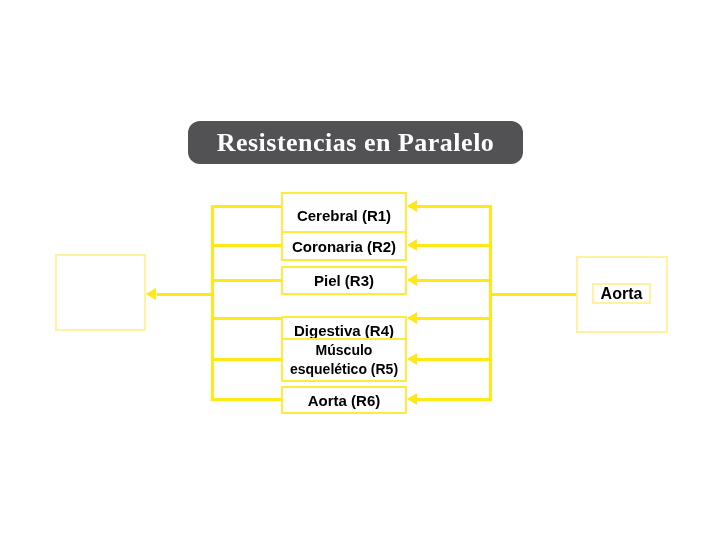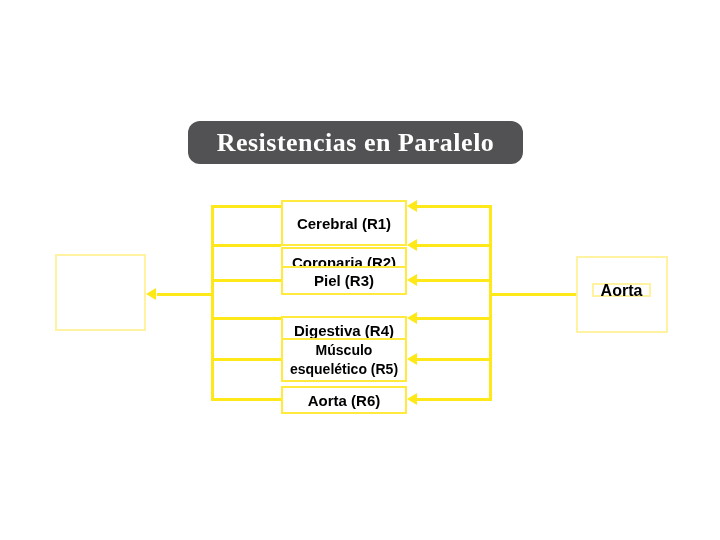--- a/index.html
+++ b/index.html
@@ -67,39 +67,39 @@
   <div class="hline" style="left:416px;top:358px;width:76px;"></div>
   <div class="ahead" style="left:407px;top:353px;"></div>
   <div class="hline" style="left:416px;top:398px;width:76px;"></div>
   <div class="ahead" style="left:407px;top:393px;"></div>
 
   <div class="hline" style="left:157px;top:293px;width:56px;"></div>
   <div class="ahead" style="left:146px;top:288px;"></div>
 
   <div class="hline" style="left:492px;top:293px;width:86px;"></div>
 
-  <div class="rbox" style="top:192px;height:46px;margin-top:8px;">
+  <div class="rbox" style="top:192px;height:46px;">
     <span>Cerebral (R1)</span>
   </div>
-  <div class="rbox" style="top:247px;height:30px;">
+  <div class="rbox" style="top:231px;height:30px;">
     <span>Coronaria (R2)</span>
   </div>
   <div class="rbox" style="top:266px;height:29px;">
     <span>Piel (R3)</span>
   </div>
   <div class="rbox" style="top:304px;height:29px;margin-top:12px;">
     <span>Digestiva (R4)</span>
   </div>
   <div class="rbox small" style="top:338px;height:44px;">
     <span>Músculo esquelético (R5)</span>
   </div>
   <div class="rbox" style="top:386px;height:28px;">
     <span>Aorta (R6)</span>
   </div>
 
   <div class="pale" style="left:55px;top:254px;width:91px;height:77px;"></div>
 
   <div class="pale" style="left:576px;top:256px;width:92px;height:77px;"></div>
-  <div class="pale endlabel" style="left:592px;top:283px;width:59px;height:14px;">
+  <div class="pale endlabel" style="left:592px;top:283px;width:59px;height:21px;">
     <span>Aorta</span>
   </div>
 
 </div>
 
 </body></html>

